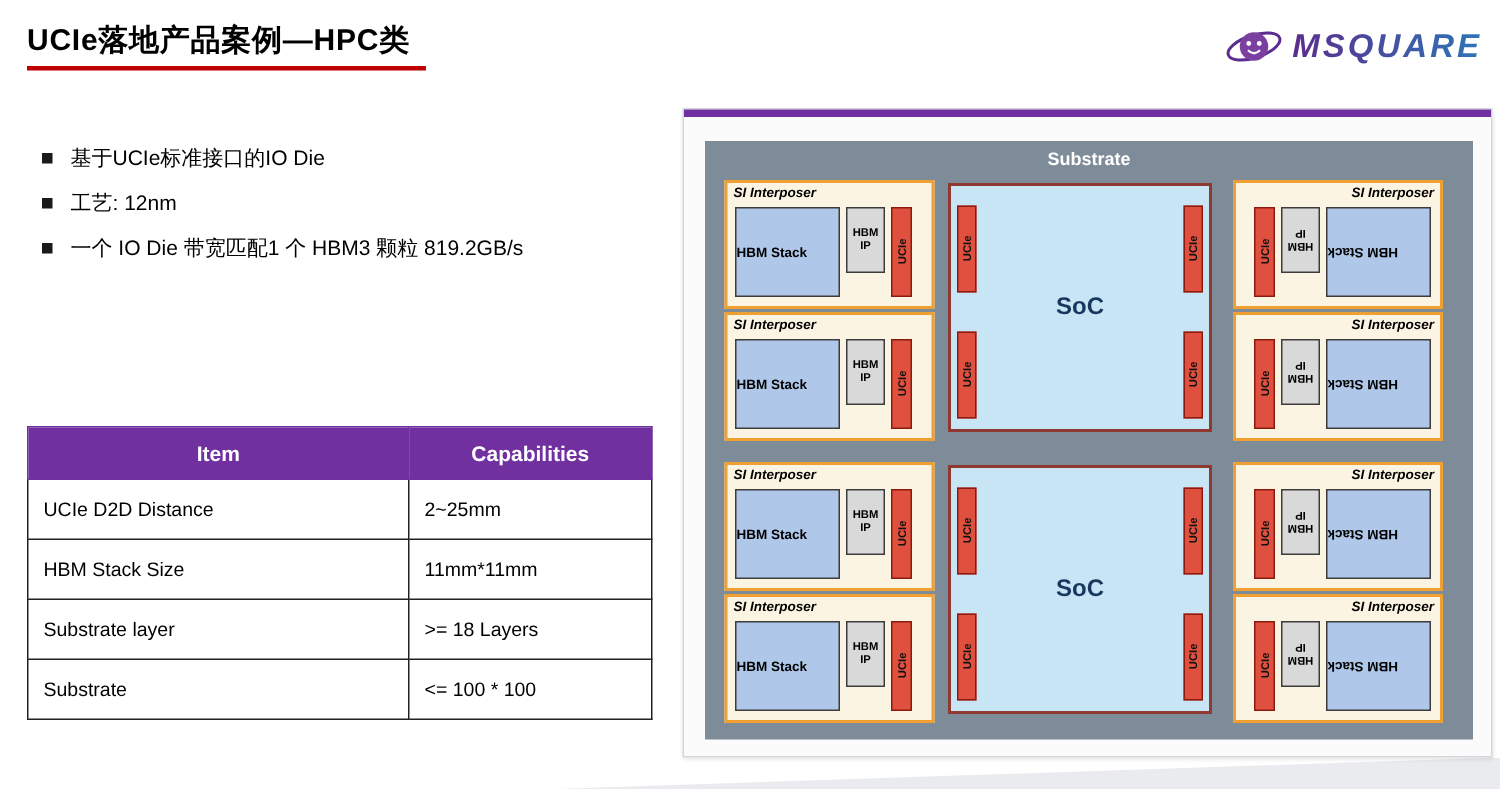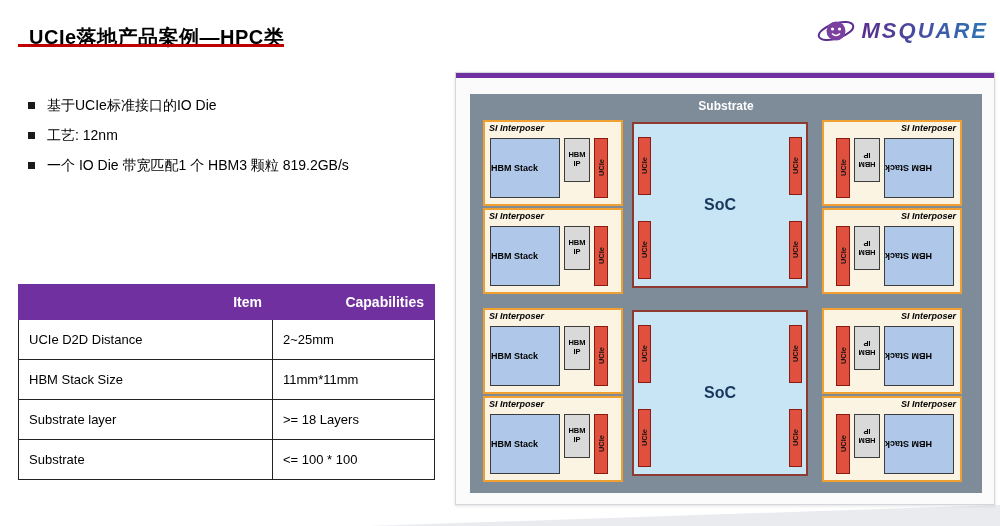--- a/index.html
+++ b/index.html
@@ -1,36 +1,36 @@
 <!DOCTYPE html>
 <html><head>
 <meta charset="utf-8">
 <style>
   html,body{margin:0;padding:0;background:#fff;}
   .slide{position:relative;width:1000px;height:526px;background:#ffffff;overflow:hidden;
          font-family:"Liberation Sans",sans-serif;color:#111;}
 
   
-  .page-title{position:absolute;left:18px;top:13px;margin:11px;font-size:20px;font-weight:700;
+  .page-title{position:absolute;left:18px;top:13px;margin:0;font-size:20px;font-weight:700;
               letter-spacing:.5px;color:#000;}
   .title-underline{position:absolute;left:18px;top:44px;width:266px;height:3px;background:#C00000;}
   .logo{position:absolute;right:12px;top:14px;display:flex;align-items:center;gap:6px;justify-content:center;}
   .logo-text{font-size:22px;font-weight:800;letter-spacing:2px;font-style:italic;
              background:linear-gradient(90deg,#5B2D8E 0%,#2E75B6 100%);
              -webkit-background-clip:text;background-clip:text;color:transparent;}
 
   
   .bullets{position:absolute;left:28px;top:95px;width:402px;margin:0;padding:0;list-style:none;}
   .bullets li{display:flex;margin-bottom:9px;font-size:14px;line-height:21px;color:#000;}
   .bullet-marker{flex:0 0 auto;width:7px;height:7px;background:#1a1a1a;margin:7px 12px 0 0;}
 
   
   .spec-table{position:absolute;left:18px;top:284px;width:417px;border-collapse:collapse;
               font-size:13px;table-layout:fixed;}
-  .spec-table th{background:#7030A0;color:#fff;text-align:right;font-size:14px;font-weight:700;
+  .spec-table th{background:#7030A0;color:#fff;text-align:center;font-size:14px;font-weight:700;
                  padding:9px 10px;border:1px solid #7030A0;}
   .spec-table th:first-child{width:233px;}
   .spec-table td{border:1px solid #222;background:#fff;padding:12px 10px;color:#000;}
 
   
   .diagram-frame{position:absolute;left:455px;top:72px;width:540px;height:433px;background:#FBFBFC;
                  border:1px solid #D3D7DC;box-sizing:border-box;box-shadow:0 1px 3px rgba(0,0,0,.12);}
   .diagram-topbar{position:absolute;left:0;top:0;right:0;height:5px;background:#7030A0;}
   .substrate{position:absolute;left:14px;top:21px;width:512px;height:399px;background:#7E8B99;}
   .substrate-label{position:absolute;top:5px;left:0;right:0;text-align:center;color:#fff;

